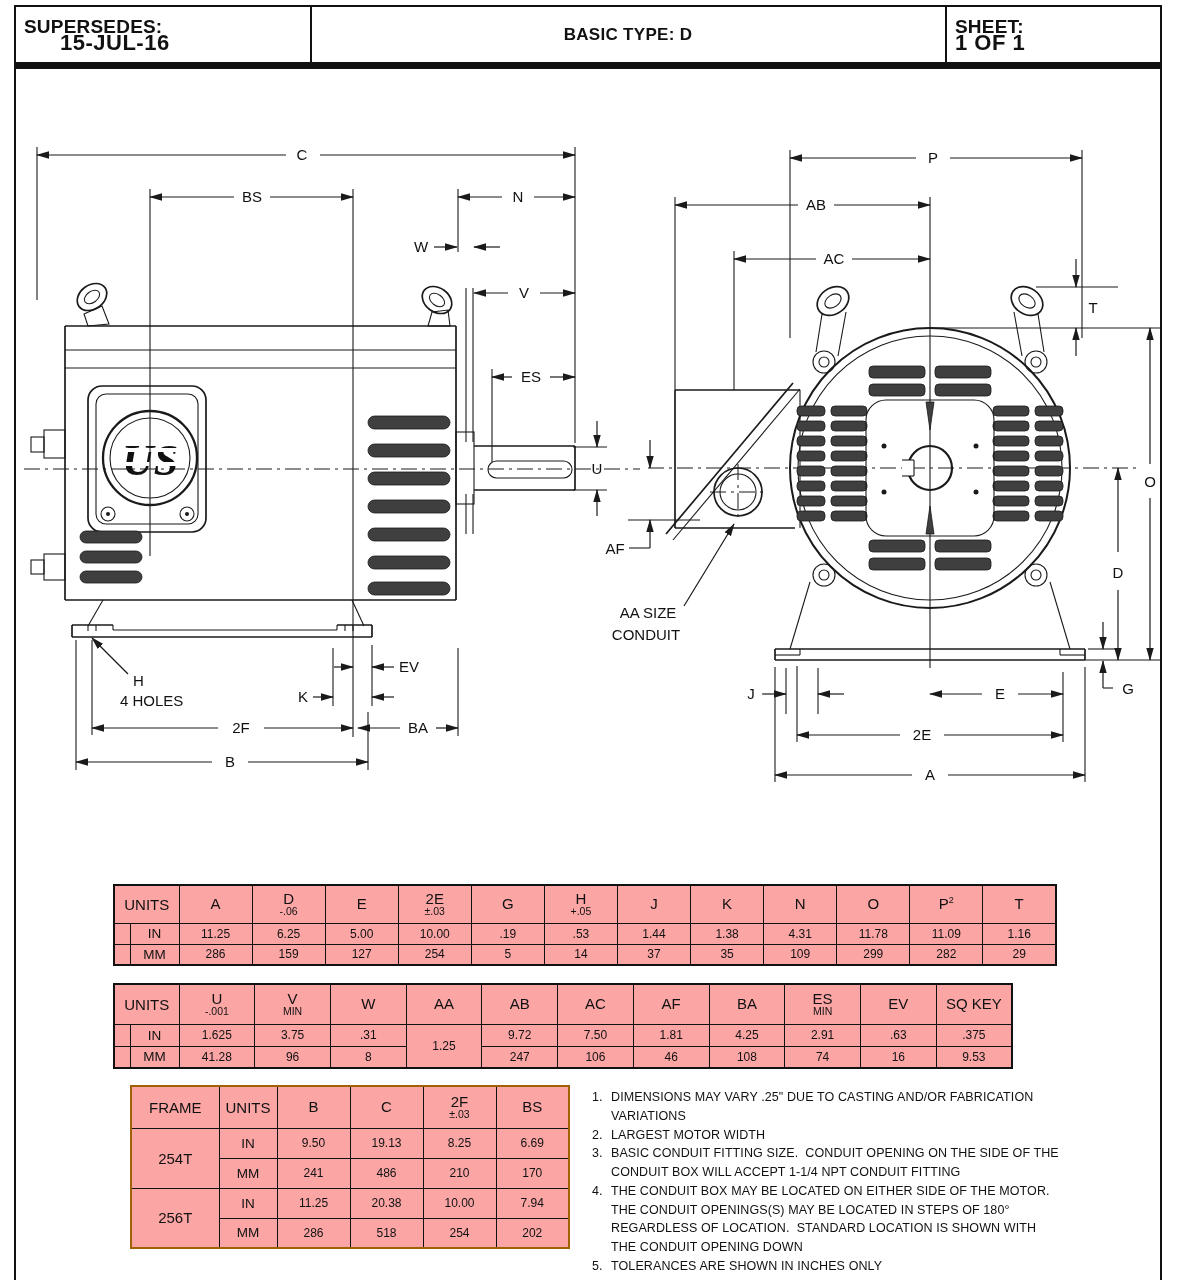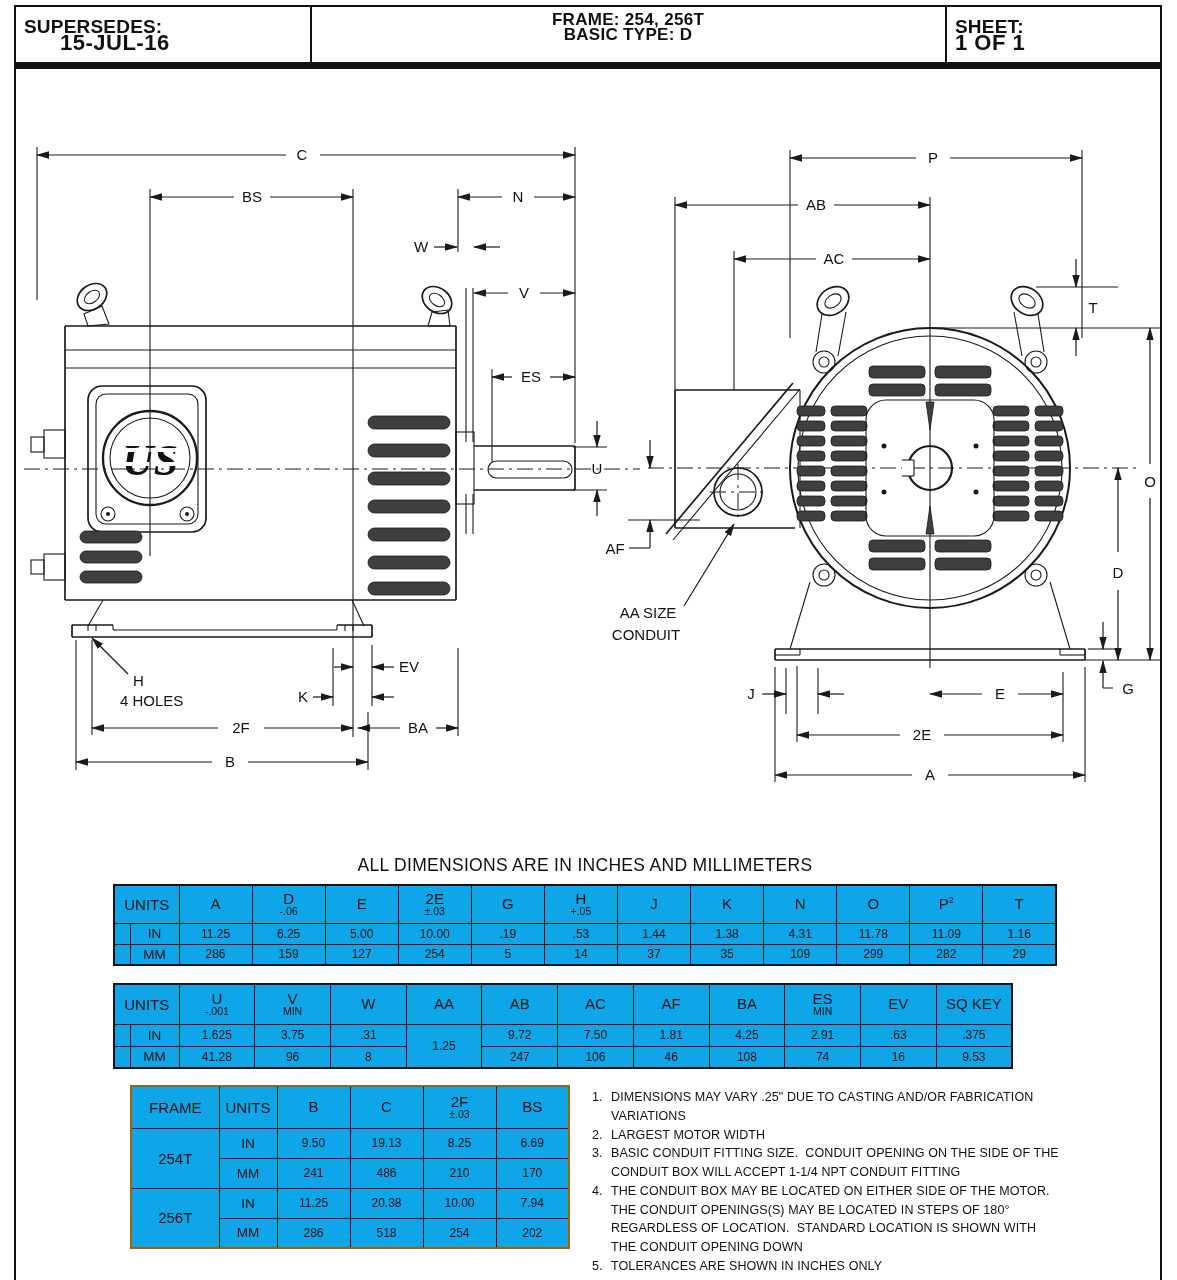--- a/index.html
+++ b/index.html
@@ -6,21 +6,21 @@
   #sheet{position:relative;width:1177px;height:1280px;background:#fff;
          font-family:"Liberation Sans", sans-serif;color:#111;overflow:hidden;}
   .abs{position:absolute;}
   
   .frame-line{position:absolute;background:#111;}
   
   .hdr-small{font-size:19px;font-weight:bold;letter-spacing:.2px;margin-top:6px;}
   .hdr-big{font-size:22px;font-weight:bold;letter-spacing:.5px;}
   .hdr-mid{font-size:17px;font-weight:bold;letter-spacing:.3px;}
   
-  table.dim{border-collapse:collapse;table-layout:fixed;background:#0ea5e9;}
+  table.dim{border-collapse:collapse;table-layout:fixed;background:#fca5a5;}
   table.dim td, table.dim th{border:1.6px solid #111;text-align:center;vertical-align:middle;
         padding:0;font-weight:normal;overflow:hidden;}
   table.dim th .th-main{font-size:15px;line-height:1.05;display:block;}
   table.dim th .th-sub{font-size:10.5px;line-height:1.1;display:block;}
   table.dim th sup{font-size:9px;vertical-align:super;}
   td.stub{border-right-width:1px;}
   td.unitcell{font-size:13.5px;font-weight:bold;}
   td.val{font-size:12px;}
   th.unitshdr{font-size:15px;}
   td.framecell{font-size:15px;}
@@ -47,21 +47,20 @@
 
   <div class="frame-line" style="left:14px;top:5px;width:1148px;height:2px;"></div>
   <div class="frame-line" style="left:14px;top:5px;width:2px;height:1275px;"></div>
   <div class="frame-line" style="left:1160px;top:5px;width:2px;height:1275px;"></div>
   <div class="frame-line" style="left:310px;top:5px;width:2px;height:57px;"></div>
   <div class="frame-line" style="left:945px;top:5px;width:2px;height:57px;"></div>
   <div class="frame-line" style="left:14px;top:62px;width:1148px;height:7px;"></div>
 
   <div class="abs hdr-small" style="left:24px;top:10px;">SUPERSEDES:</div>
   <div class="abs hdr-big" style="left:60px;top:30px;">15-JUL-16</div>
-  <div class="abs hdr-mid" style="left:312px;top:10px;width:632px;text-align:center;">FRAME: 254, 256T</div>
   <div class="abs hdr-mid" style="left:312px;top:25px;width:632px;text-align:center;">BASIC TYPE: D</div>
   <div class="abs hdr-small" style="left:955px;top:10px;">SHEET:</div>
   <div class="abs hdr-big" style="left:955px;top:30px;width:195px;text-align:left;">1 OF 1</div>
 
   <svg class="abs" style="left:14px;top:70px;" width="1148" height="780" viewBox="14 70 1148 780">
     <defs>
       <marker id="arr" markerWidth="13" markerHeight="9" refX="12" refY="4.5" orient="auto" markerUnits="userSpaceOnUse">
         <path d="M0,0.8 L13,4.5 L0,8.2 z" fill="#1a1a1a"></path>
       </marker>
     </defs>
@@ -410,21 +409,20 @@
 
         <line class="olt" x1="1088" y1="649" x2="1120" y2="649"></line>
         <line class="dim-l" x1="1103" y1="622" x2="1103" y2="649" marker-end="url(#arr)"></line>
         <line class="dim-l" x1="1103" y1="688" x2="1103" y2="661" marker-end="url(#arr)"></line>
         <line class="olt" x1="1103" y1="688" x2="1113" y2="688"></line>
         <text class="dl" x="1128" y="694">G</text>
       </g>
     </g>
   </svg>
 
-  <div class="abs title-note" style="left:113px;top:855px;width:944px;">ALL DIMENSIONS ARE IN INCHES AND MILLIMETERS</div>
 
   <table class="dim abs" style="left:113px;top:884px;width:944px;border:2px solid #111;">
     <colgroup>
         <col style="width:16px">
         <col style="width:49px">
       <col>
         <col>
         <col>
         <col>
         <col>

